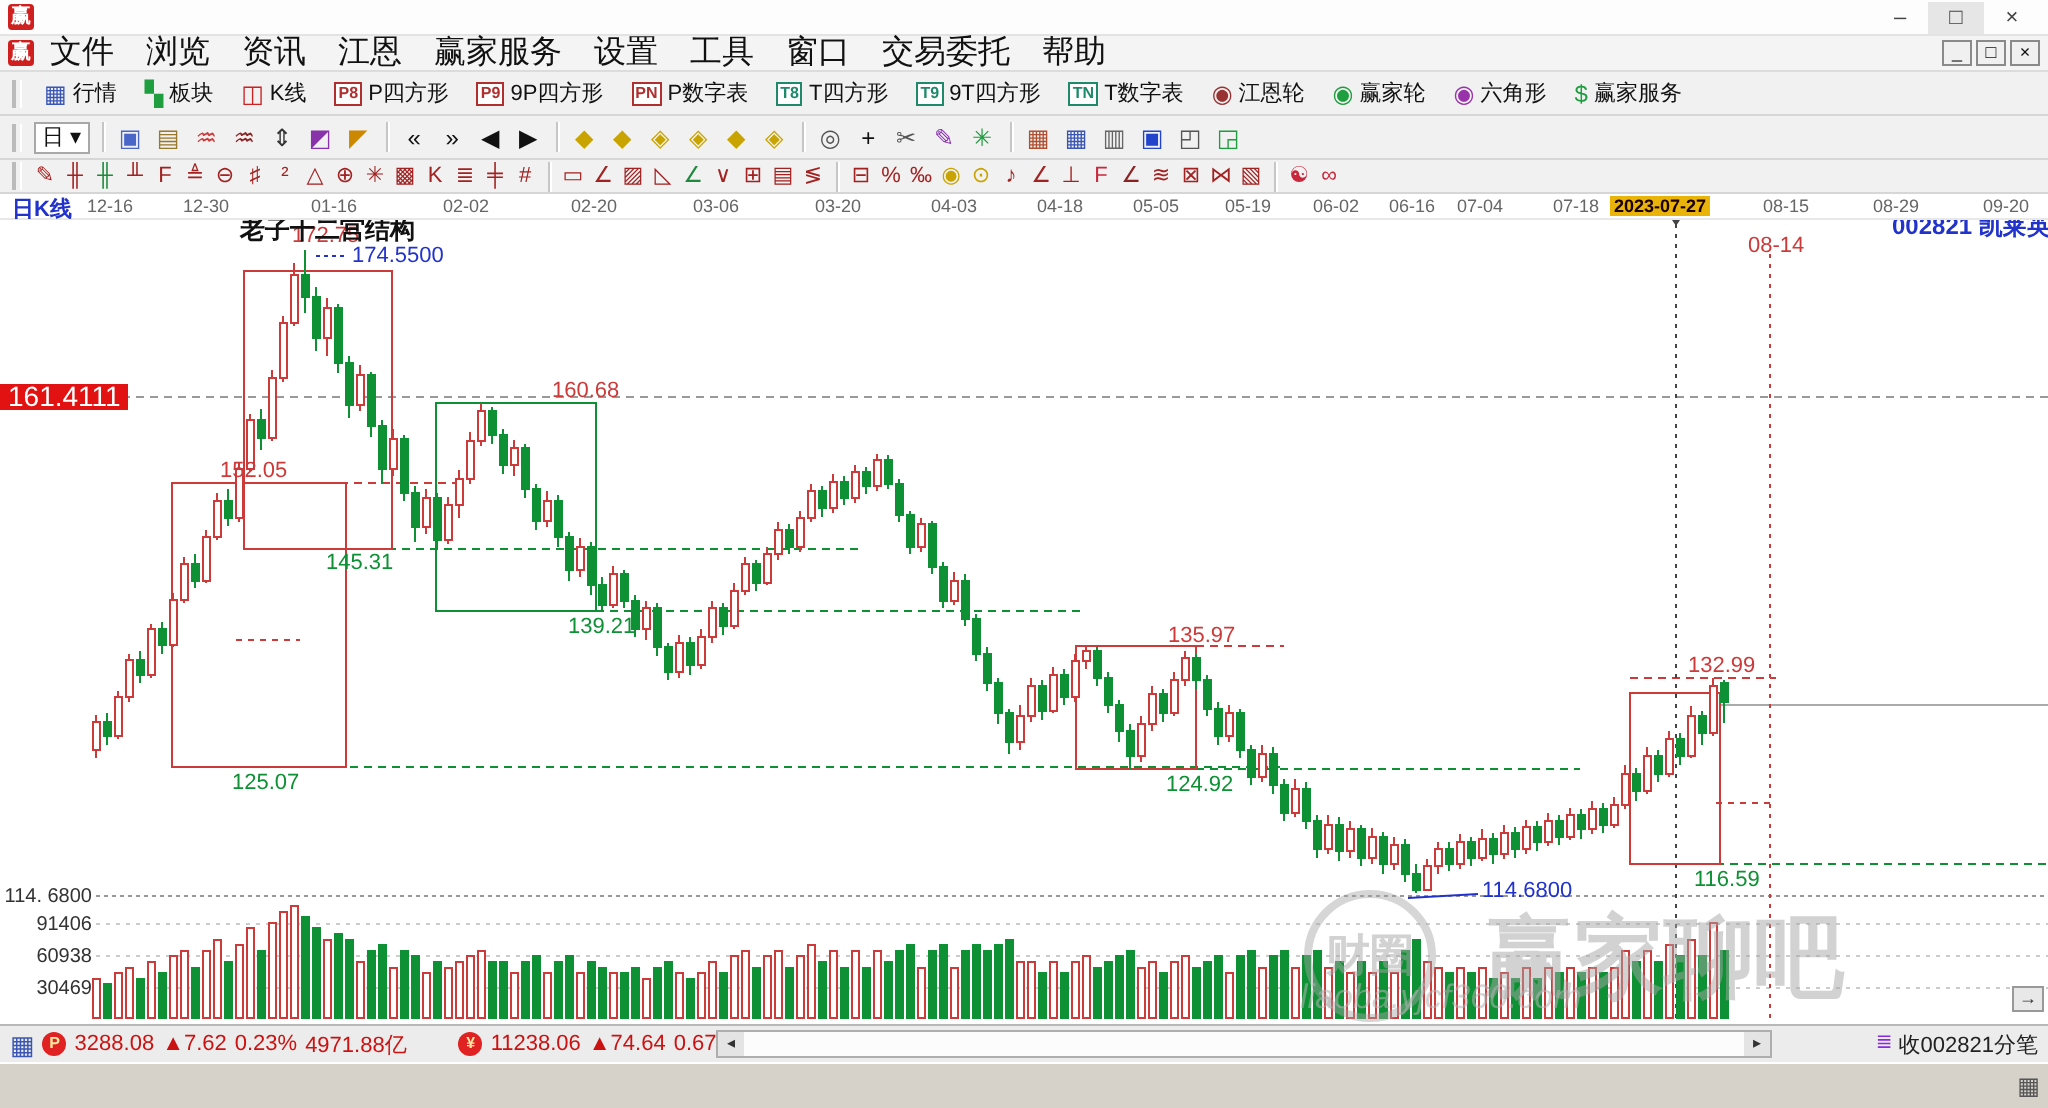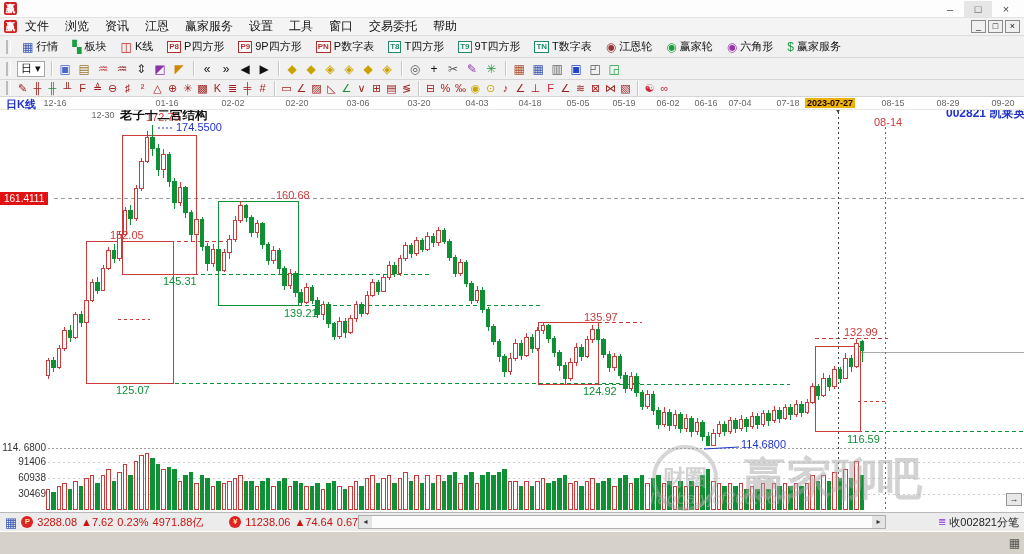--- a/index.html
+++ b/index.html
@@ -11,21 +11,21 @@
   .titlebar{height:18px;background:#fdfdfd;border-bottom:1px solid #e3e3e3;padding:0 4px}
   .logo{width:13px;height:13px;background:#cf1f1f;color:#fff;font-size:10px;line-height:13px;
     text-align:center;font-weight:bold;border-radius:2px;flex:none}
   .title-text{font-size:11px;color:#222;margin-left:6px;white-space:nowrap}
   .win-controls{margin-left:auto;display:flex}
   .win-btn{width:28px;text-align:center;font-size:11px;color:#444;line-height:16px}
   .win-btn.max{background:#e6e6e6}
 
   
   .menubar{height:18px;background:#f4f4f4;border-bottom:1px solid #dcdcdc;padding:0 4px}
-  .mi{padding:0 8px;font-size:12px;color:#111;line-height:17px}
+  .mi{padding:0 8px;font-size:16px;color:#111;line-height:17px}
   .mdi{margin-left:auto;display:flex;align-items:center}
   .mdi-btn{width:15px;height:13px;border:1px solid #8a8a8a;background:#f0f0f0;font-size:9px;
     line-height:10px;text-align:center;margin-left:2px;color:#111}
 
   
   .toolbar{background:#f1f1f1;border-bottom:1px solid #d6d6d6;padding:0 2px}
   .tb1{height:22px}.tb2{height:22px}.tb3{height:17px}
   .handle{width:5px;height:14px;border-left:2px double #bbb;border-right:1px solid #fff;margin:0 4px;flex:none}
   .tb1-item{display:flex;align-items:center;gap:3px;padding:0 7px;font-size:11px;color:#111;height:100%}
   .tb1-ico{font-size:12px;line-height:1}
@@ -38,21 +38,21 @@
 
   
   .chart{position:relative;height:415px;background:#fff;overflow:hidden}
   .chart svg{position:absolute;left:0;top:0;z-index:2}
   svg text{font-family:"Liberation Sans","DejaVu Sans",sans-serif}
   .datebar{position:absolute;top:0;left:0;right:0;height:13px;background:#fff;
     border-bottom:1px solid #e8e8e8;z-index:4}
   .dt{position:absolute;top:1px;font-size:9px;color:#666;transform:translateX(-50%);white-space:nowrap}
   .dt.hl{background:#eab308;color:#1a0000;padding:0 2px;font-weight:bold}
   .klabel{position:absolute;left:6px;top:0;font-size:11px;font-weight:bold;color:#2233cc}
-  .price-tag{position:absolute;left:0;top:95px;background:#e31212;color:#fff;font-size:10px;
+  .price-tag{position:absolute;left:0;top:95px;background:#e31212;color:#fff;font-size:14px;
     padding:0 4px;line-height:13px;z-index:5}
   .wm{position:absolute;z-index:3;pointer-events:none;white-space:nowrap}
   .wm-tool{left:698px;top:324px;font-size:19px;color:rgba(150,150,150,.55);letter-spacing:2px}
   .wm-brand{left:742px;top:352px;font-size:45px;font-weight:bold;color:rgba(165,165,165,.5)}
   .wm-logo{left:652px;top:348px;width:66px;height:66px;border:4px solid rgba(165,165,165,.45);
     border-radius:50%;display:flex;align-items:center;justify-content:center;
     font-size:22px;font-weight:bold;color:rgba(165,165,165,.5)}
   .wm-url{left:650px;top:392px;font-size:17px;font-style:italic;color:rgba(178,178,178,.55)}
   .scroll-stub{position:absolute;right:2px;top:396px;width:16px;height:13px;border:1px solid #999;
     background:#e8e8e8;font-size:9px;line-height:11px;text-align:center;color:#333;z-index:6}
@@ -759,21 +759,21 @@
         <text x="120" y="22" fill="#111111" font-size="12.5" font-weight="bold">老子十二宫结构</text>
         <text x="46" y="354" fill="#333" font-size="10" text-anchor="end">114. 6800</text>
         <text x="46" y="368" fill="#333" font-size="10" text-anchor="end">91406</text>
         <text x="46" y="384" fill="#333" font-size="10" text-anchor="end">60938</text>
         <text x="46" y="400" fill="#333" font-size="10" text-anchor="end">30469</text>
       </g>
     </svg>
   <div class="datebar" id="datebar">
     <span class="klabel">日K线</span>
   <span class="dt" style="left: 55px;">12-16</span>
-      <span class="dt" style="left: 103px; margin-top: 12px;">12-30</span>
+      <span class="dt" style="left: 103px;">12-30</span>
       <span class="dt" style="left: 167px;">01-16</span>
       <span class="dt" style="left: 233px;">02-02</span>
       <span class="dt" style="left: 297px;">02-20</span>
       <span class="dt" style="left: 358px;">03-06</span>
       <span class="dt" style="left: 419px;">03-20</span>
       <span class="dt" style="left: 477px;">04-03</span>
       <span class="dt" style="left: 530px;">04-18</span>
       <span class="dt" style="left: 578px;">05-05</span>
       <span class="dt" style="left: 624px;">05-19</span>
       <span class="dt" style="left: 668px;">06-02</span>

